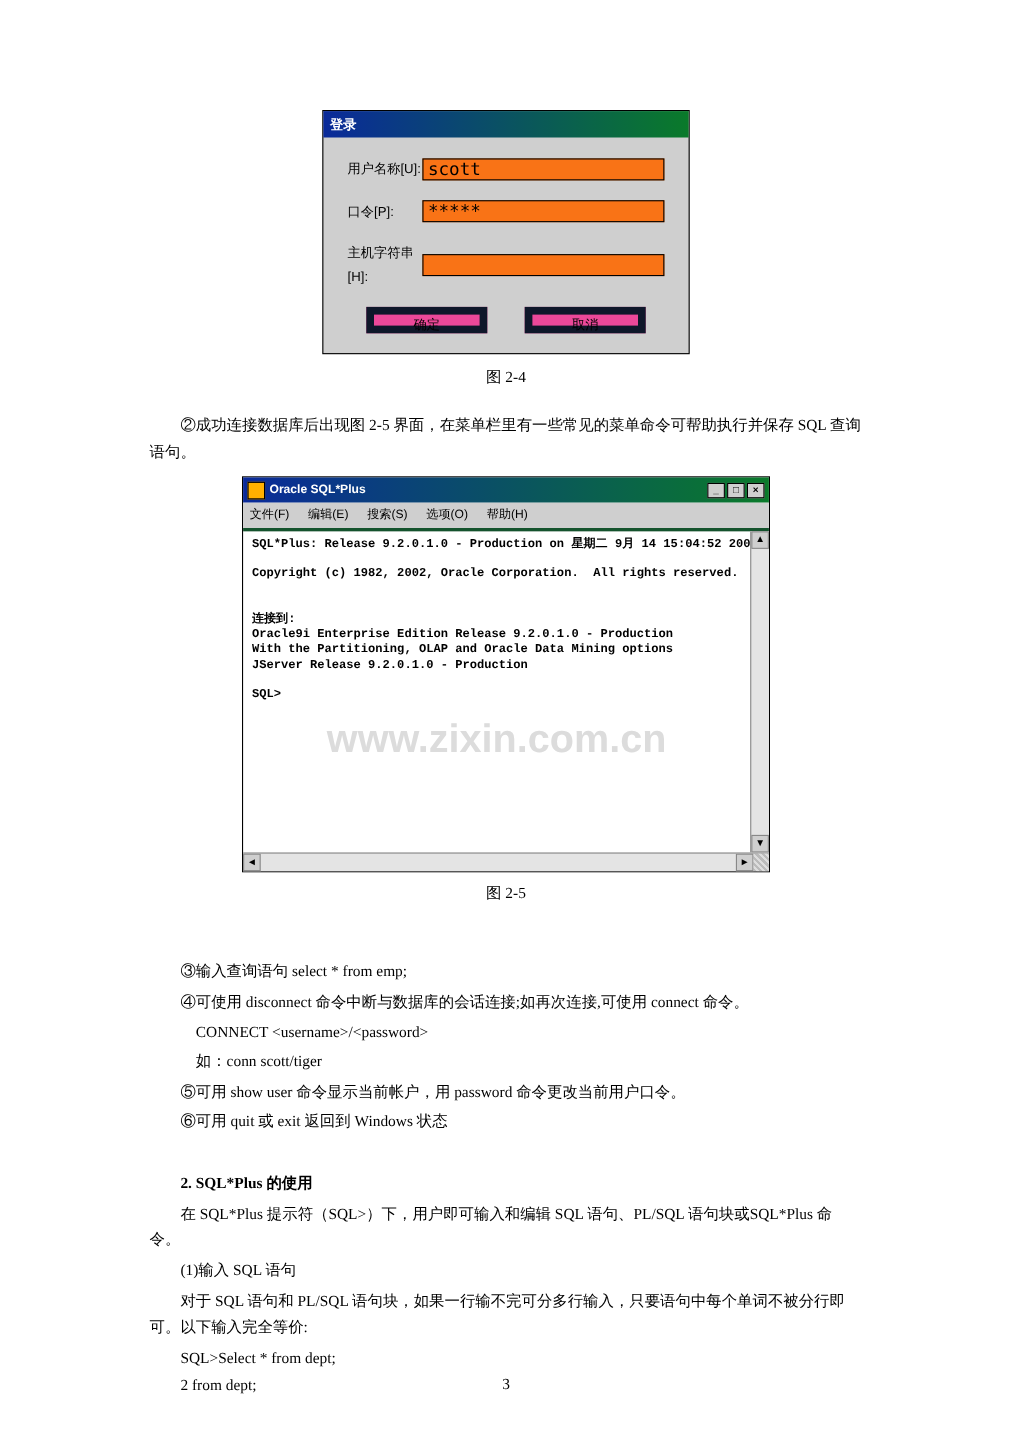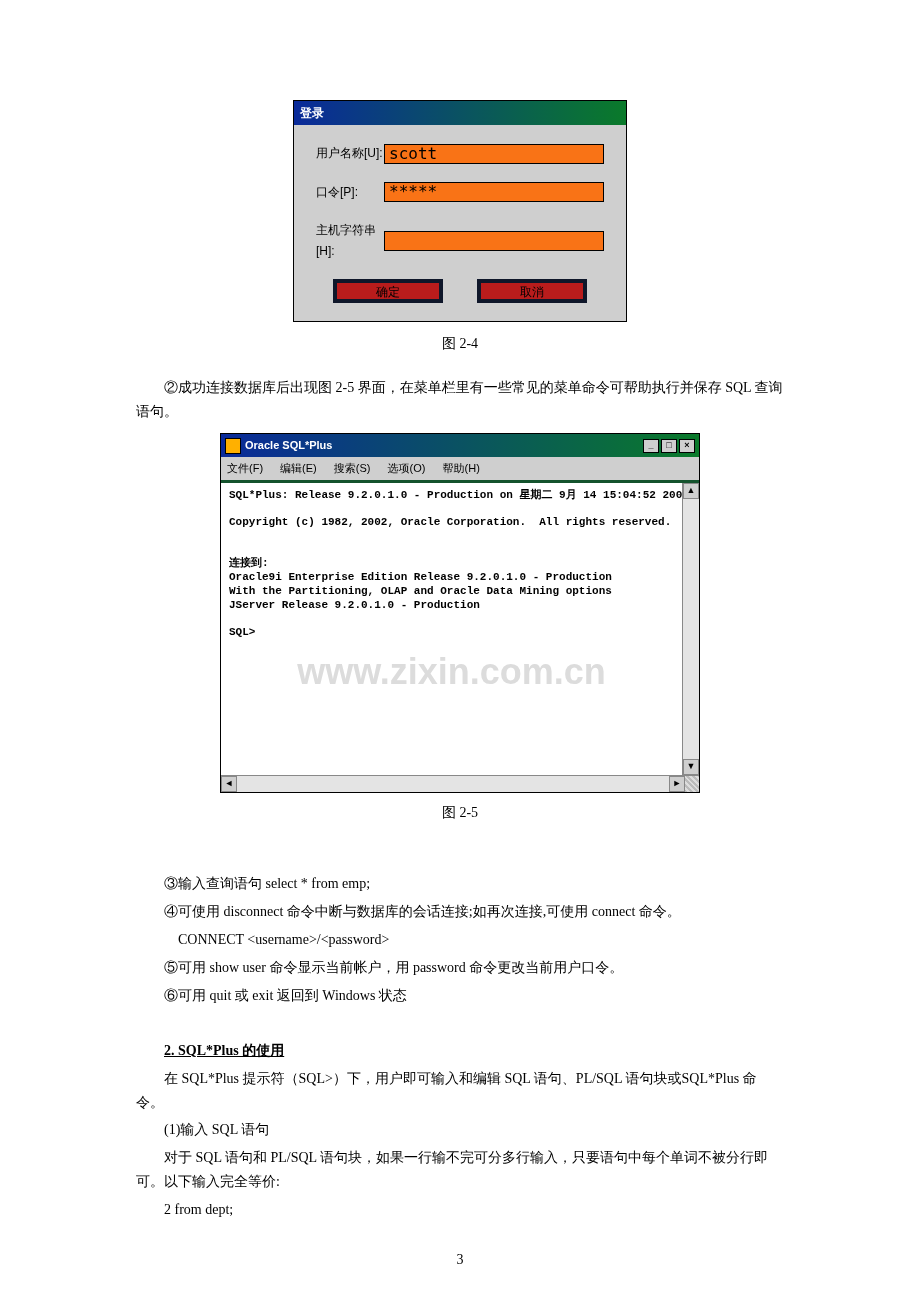--- a/index.html
+++ b/index.html
@@ -57,41 +57,41 @@
     box-sizing: border-box;
   }
   .button-row {
     display: flex;
     justify-content: space-around;
     margin-top: 6px;
   }
   .dlg-btn {
     width: 110px;
     height: 24px;
-    background: #b91c1c;
-    border: 4px solid #0f172a;
+    background: #ec4899;
+    border: 7px solid #0f172a;
     font-family: "SimSun", sans-serif;
     font-size: 12px;
     cursor: pointer;
   }
   .caption {
     text-align: center;
     font-size: 14px;
     margin: 8px 0 20px 0;
   }
   .para {
     text-indent: 2em;
     margin: 4px 0;
   }
   .para-noindent {
     text-indent: 0;
     margin: 2px 0;
     padding-left: 2em;
   }
-  .bold { font-weight: bold; text-decoration: underline; }
+  .bold { font-weight: bold; }
 
   
   .sqlplus-win {
     width: 478px;
     margin: 10px auto 4px auto;
     border: 1px solid #000;
     background: #fff;
     position: relative;
   }
   .sqlplus-title {
@@ -284,24 +284,26 @@
     </div>
   </div>
 
   <div class="caption">图 2-5</div>
 
   <br>
 
   <p class="para">③输入查询语句 select * from emp;</p>
   <p class="para">④可使用 disconnect 命令中断与数据库的会话连接;如再次连接,可使用 connect 命令。</p>
   <p class="para-noindent" style="padding-left:3em;">CONNECT &lt;username&gt;/&lt;password&gt;</p>
+  <p class="para-noindent" style="padding-left:3em;">如：conn scott/tiger</p>
   <p class="para">⑤可用 show user 命令显示当前帐户，用 password 命令更改当前用户口令。</p>
   <p class="para">⑥可用 quit 或 exit 返回到 Windows 状态</p>
 
   <br>
   <p class="para bold">2. SQL*Plus 的使用</p>
   <p class="para" style="text-indent:2em;">在 SQL*Plus 提示符（SQL&gt;）下，用户即可输入和编辑 SQL 语句、PL/SQL 语句块或SQL*Plus 命令。</p>
   <p class="para">(1)输入 SQL 语句</p>
   <p class="para" style="text-indent:2em;">对于 SQL 语句和 PL/SQL 语句块，如果一行输不完可分多行输入，只要语句中每个单词不被分行即可。以下输入完全等价:</p>
+  <p class="para-noindent">SQL&gt;Select  *  from dept;</p>
   <p class="para-noindent"> 2  from dept;</p>
 
   <div class="page-num">3</div>
 </div>
 
 </body></html>

